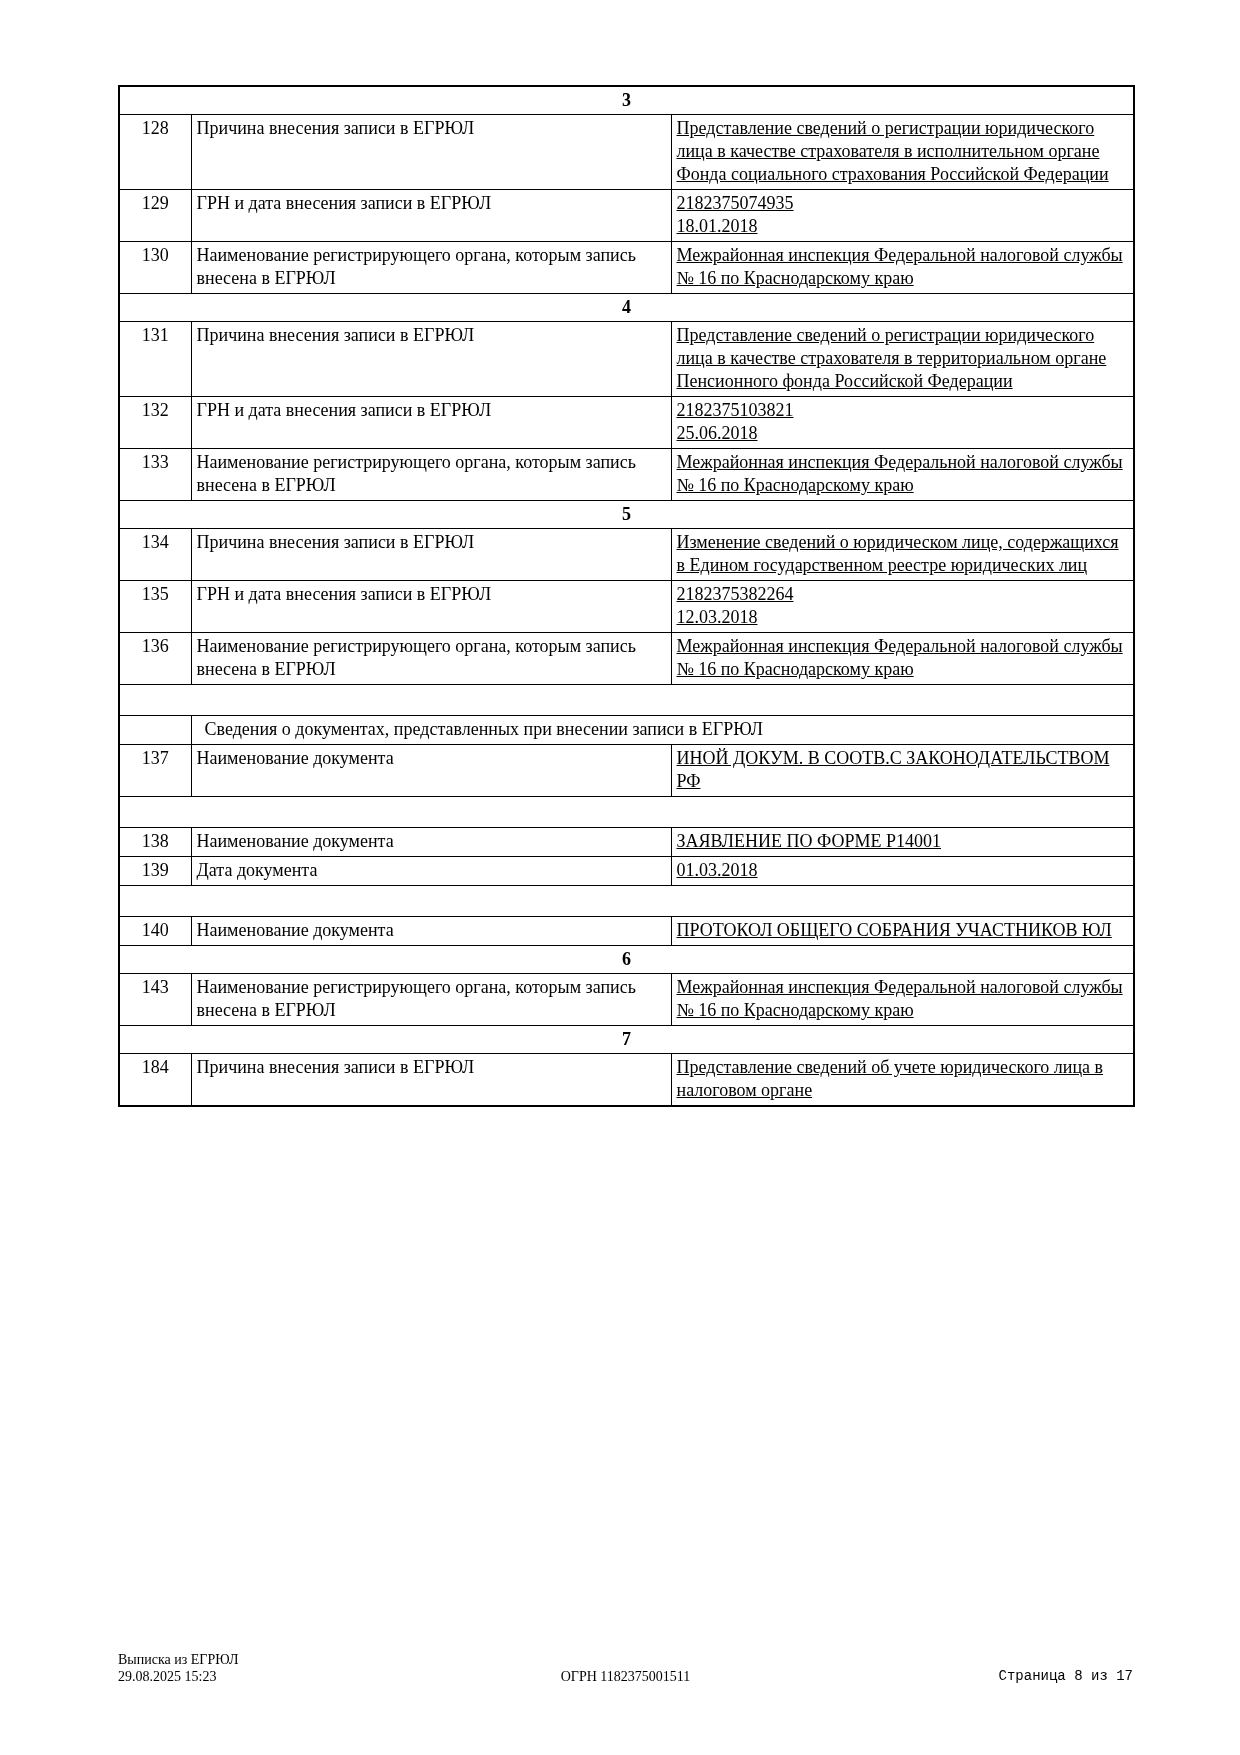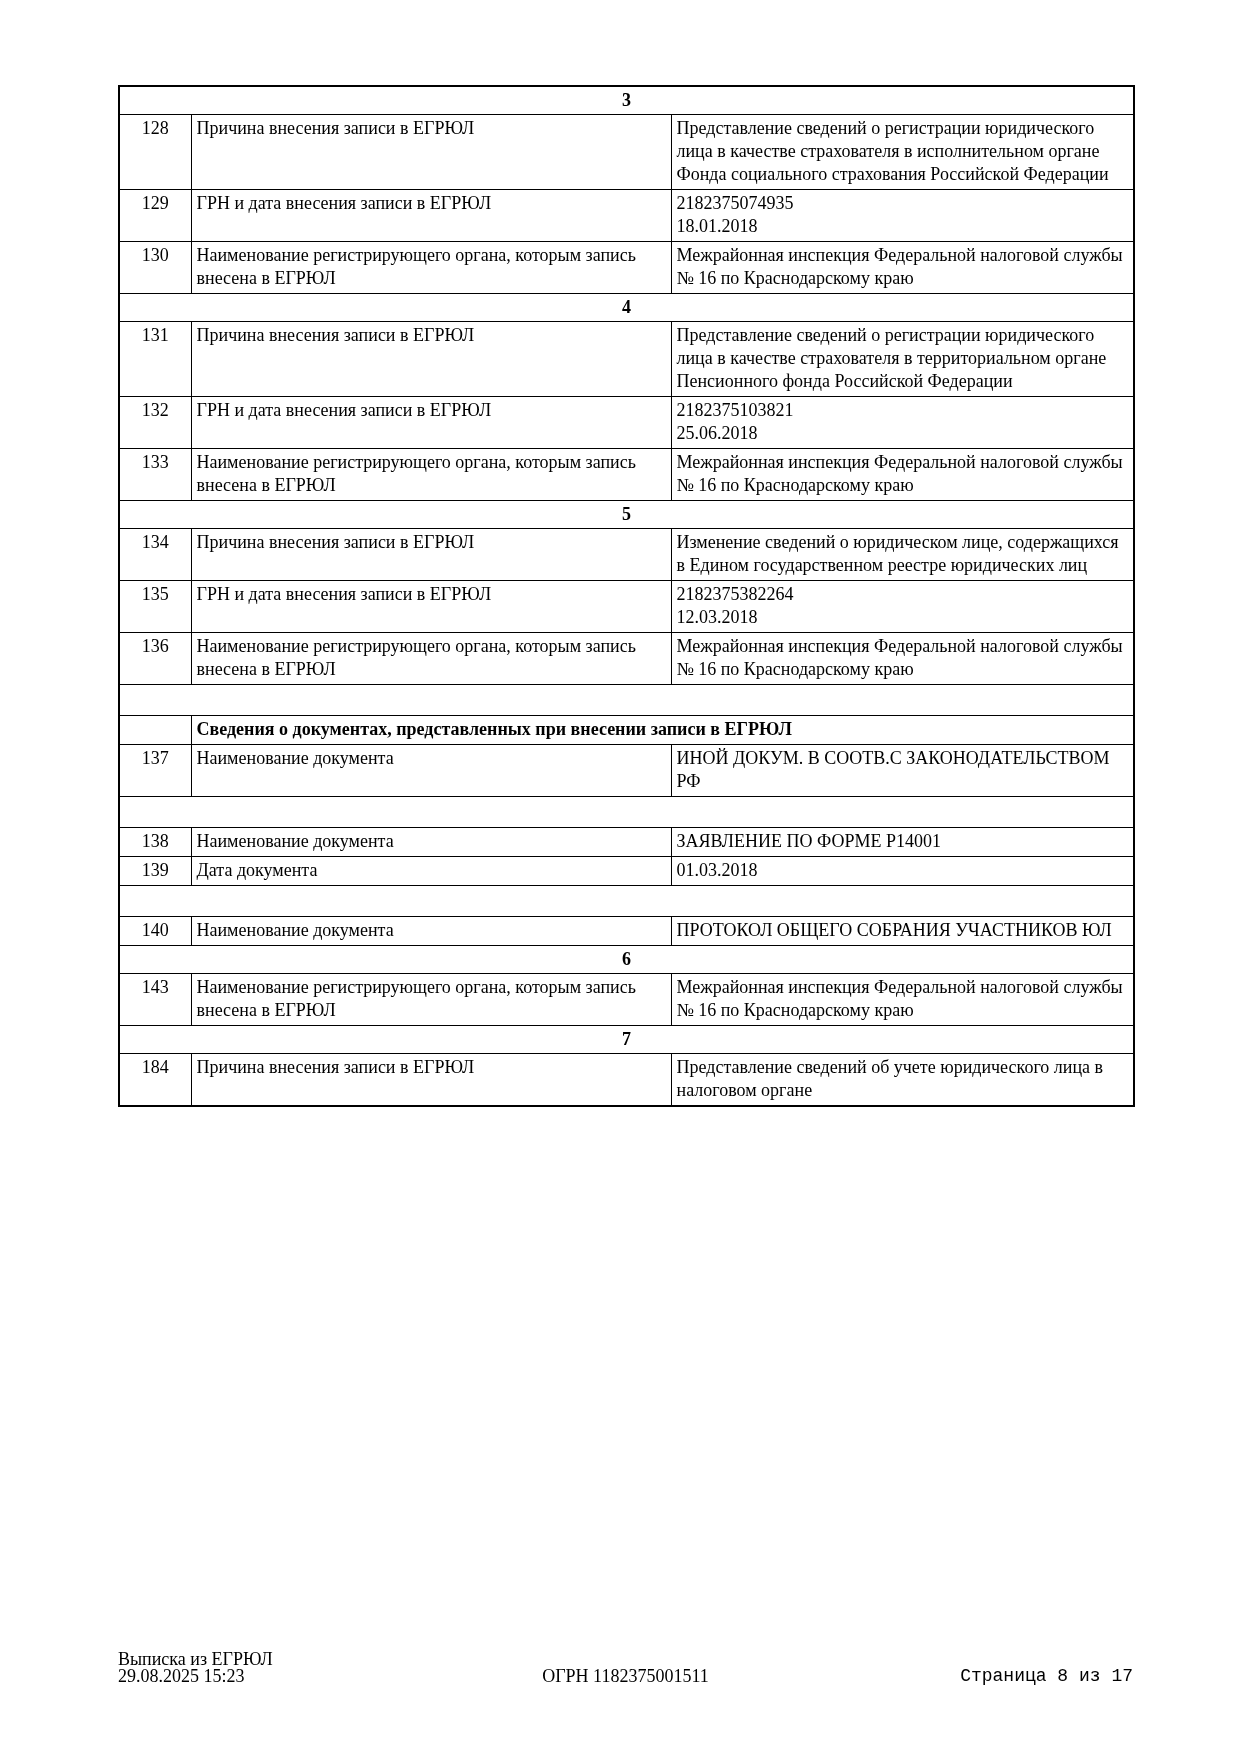--- a/index.html
+++ b/index.html
@@ -27,38 +27,38 @@
     font-size:18px;
     line-height:23px;
     padding:2px 5px 3px 5px;
     overflow:hidden;
   }
   td.num {
     text-align:center;
     padding-left:2px;
     padding-right:2px;
   }
-  td.value { white-space:pre-line; }
+  td.value { white-space:pre-line;text-decoration:underline; }
   tr.section td {
     text-align:center;
     font-weight:bold;
     height:22px;
     padding:2px;
   }
   tr.spacer td { height:25px; }
-  tr.subheader td.merged { padding-left:5px;font-weight:bold; }
+  tr.subheader td.merged { padding-left:13px; }
   .footer {
     position:absolute;
     left:118px;
     top:1651px;
     width:1015px;
     display:flex;
     justify-content:space-between;
     align-items:flex-end;
-    font-size:18px;
+    font-size:14px;
     line-height:17px;
   }
   .footer .left  { flex:1; text-align:left; }
   .footer .mid   { flex:1; text-align:center; }
   .footer .right { flex:1; text-align:right;font-family:Liberation Mono, monospace; }
 </style>
 </head>
 <body>
 
 <div class="page">

